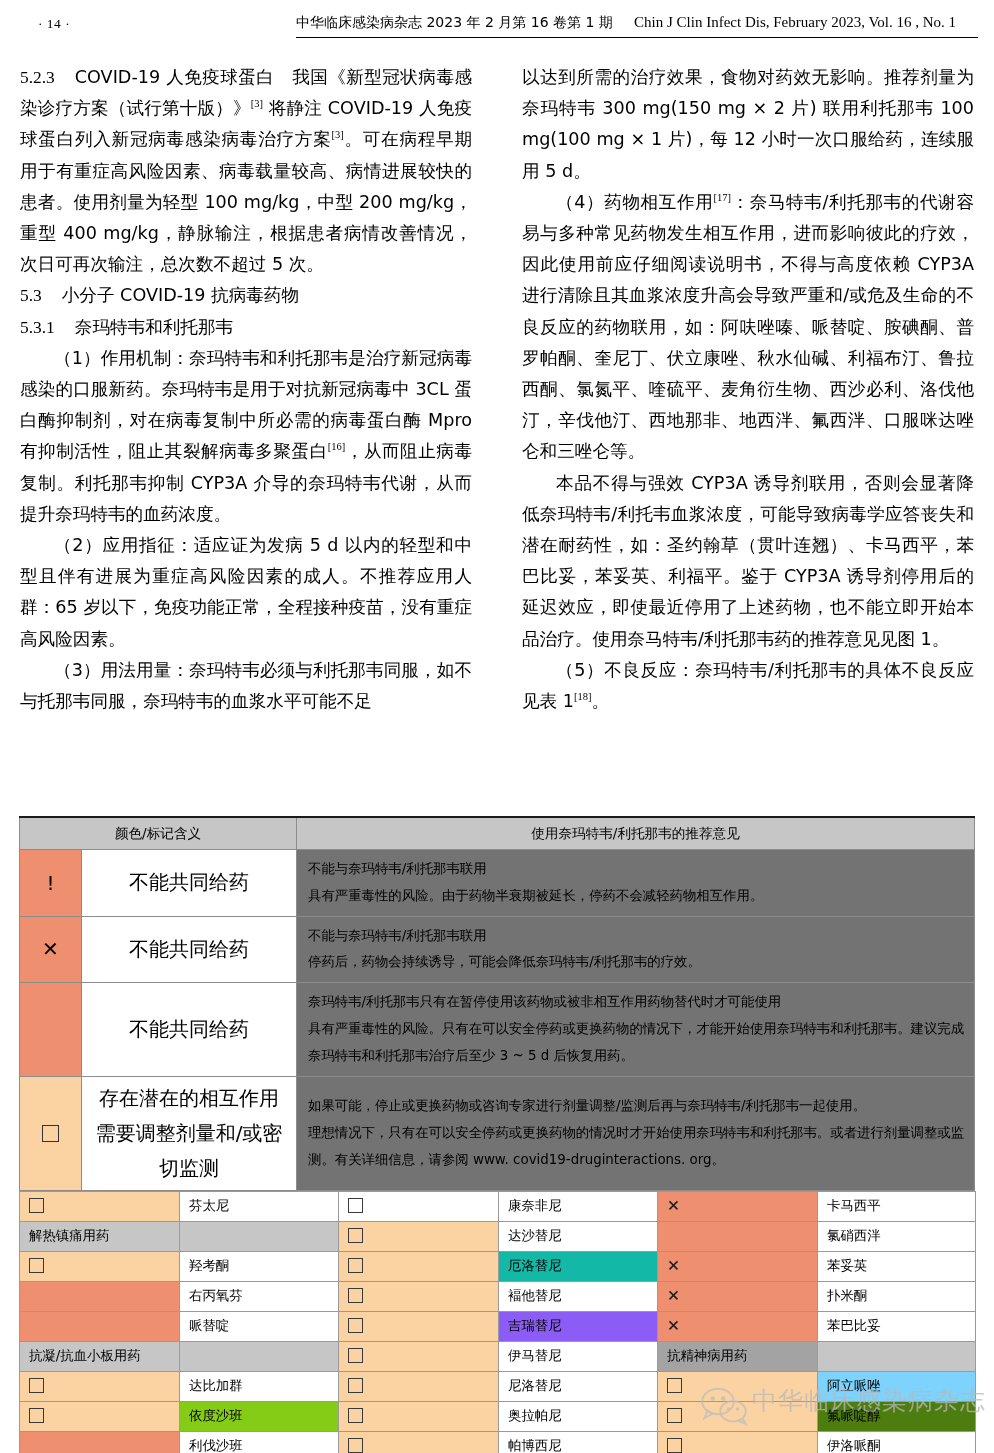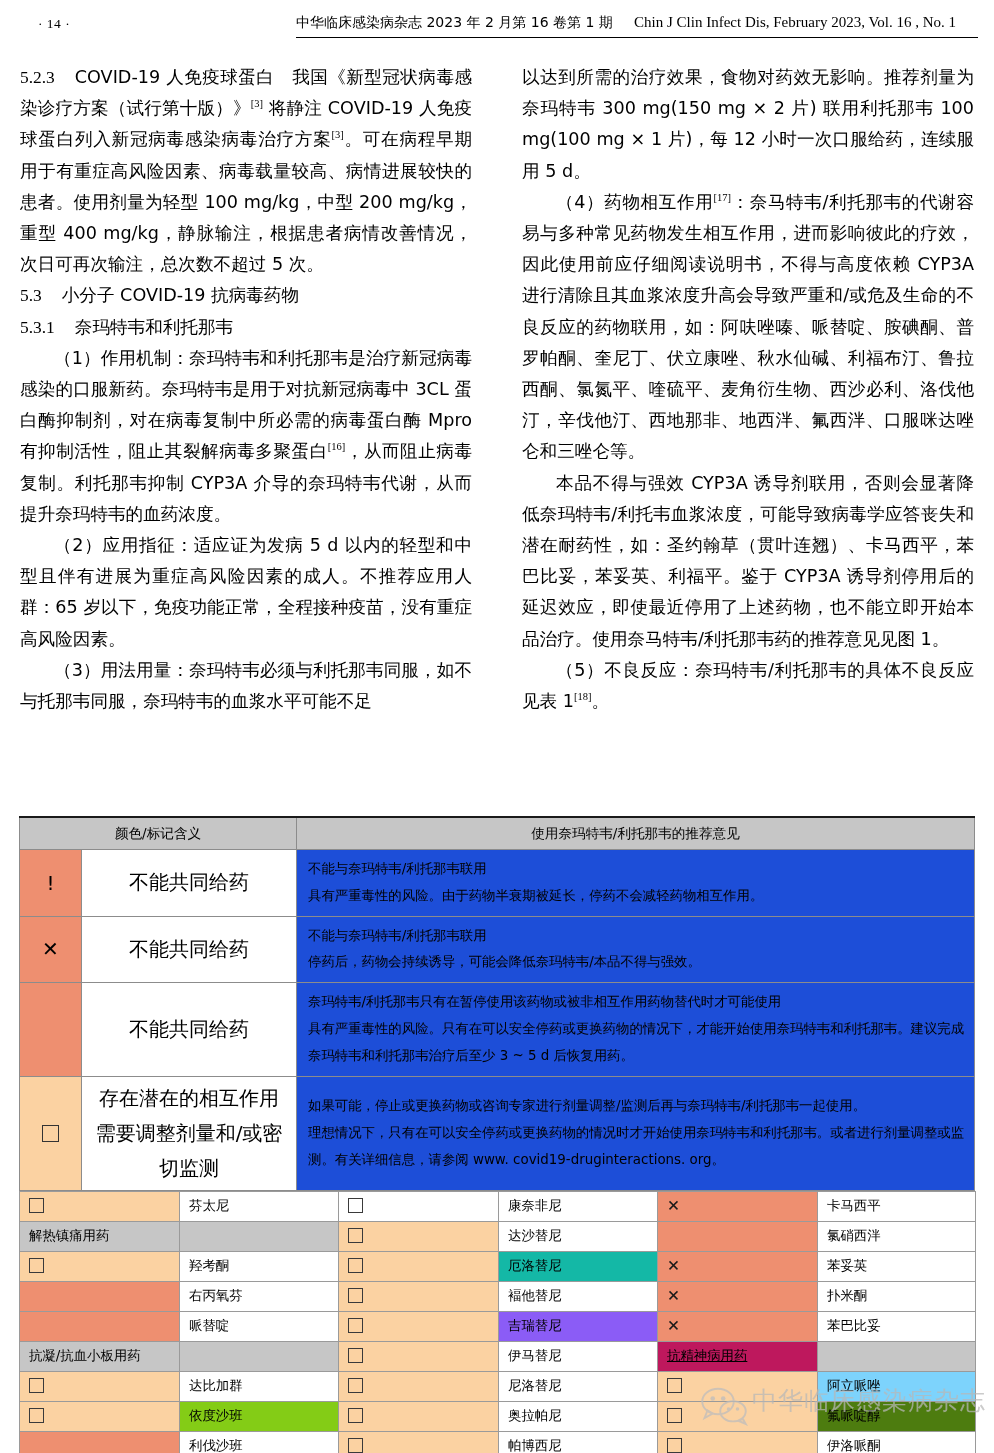--- a/index.html
+++ b/index.html
@@ -123,21 +123,21 @@
     width: 215px;
     text-align: center;
     font-size: 20px;
     line-height: 1.75;
     padding: 4px 6px;
   }
   .desc-cell {
     font-size: 13.4px;
     line-height: 2.0;
     padding: 6px 9px 6px 11px;
-    background: #1d4ed8;
+    background: #737373;
     text-align: left;
   }
   .bg-red { background: #ee8f70; }
   .bg-orange { background: #fbd2a2; }
   .box-glyph {
     display: inline-block;
     width: 15px; height: 15px;
     border: 1.4px solid #333;
     background: transparent;
     vertical-align: -2px;
@@ -255,21 +255,21 @@
             <div>不能与奈玛特韦/利托那韦联用</div>
             <div>具有严重毒性的风险。由于药物半衰期被延长，停药不会减轻药物相互作用。</div>
           </td>
         </tr>
 
         <tr>
           <td class="mark-cell bg-red">✕</td>
           <td class="meaning-cell">不能共同给药</td>
           <td class="desc-cell">
             <div>不能与奈玛特韦/利托那韦联用</div>
-            <div>停药后，药物会持续诱导，可能会降低奈玛特韦/本品不得与强效。</div>
+            <div>停药后，药物会持续诱导，可能会降低奈玛特韦/利托那韦的疗效。</div>
           </td>
         </tr>
 
         <tr>
           <td class="mark-cell bg-red"></td>
           <td class="meaning-cell">不能共同给药</td>
           <td class="desc-cell">
             <div>奈玛特韦/利托那韦只有在暂停使用该药物或被非相互作用药物替代时才可能使用</div>
             <div>具有严重毒性的风险。只有在可以安全停药或更换药物的情况下，才能开始使用奈玛特韦和利托那韦。建议完成奈玛特韦和利托那韦治疗后至少 3 ~ 5 d 后恢复用药。</div>
           </td>
@@ -339,21 +339,21 @@
             <td class="c-flag" style="background: rgb(251, 210, 162);"><span class="flag-box"></span></td>
             <td class="c-name" style="background: #8b5cf6;">吉瑞替尼</td>
             <td class="c-flag" style="background: rgb(238, 143, 112);"><span class="flag-x">✕</span></td>
             <td class="c-name" style="background: rgb(255, 255, 255);">苯巴比妥</td>
           </tr>
           <tr>
             <td class="c-flag cat-label" style="background: rgb(198, 198, 198);">抗凝/抗血小板用药</td>
             <td class="c-name" style="background: rgb(198, 198, 198);"></td>
             <td class="c-flag" style="background: rgb(251, 210, 162);"><span class="flag-box"></span></td>
             <td class="c-name" style="background: rgb(255, 255, 255);">伊马替尼</td>
-            <td class="c-flag cat-label" style="background: #be185d; text-decoration: underline;">抗精神病用药</td>
+            <td class="c-flag cat-label" style="background: #a3a3a3;">抗精神病用药</td>
             <td class="c-name" style="background: rgb(198, 198, 198);"></td>
           </tr>
           <tr>
             <td class="c-flag" style="background: rgb(251, 210, 162);"><span class="flag-box"></span></td>
             <td class="c-name" style="background: rgb(255, 255, 255);">达比加群</td>
             <td class="c-flag" style="background: rgb(251, 210, 162);"><span class="flag-box"></span></td>
             <td class="c-name" style="background: rgb(255, 255, 255);">尼洛替尼</td>
             <td class="c-flag" style="background: rgb(251, 210, 162);"><span class="flag-box"></span></td>
             <td class="c-name" style="background: #7dd3fc;">阿立哌唑</td>
           </tr>

